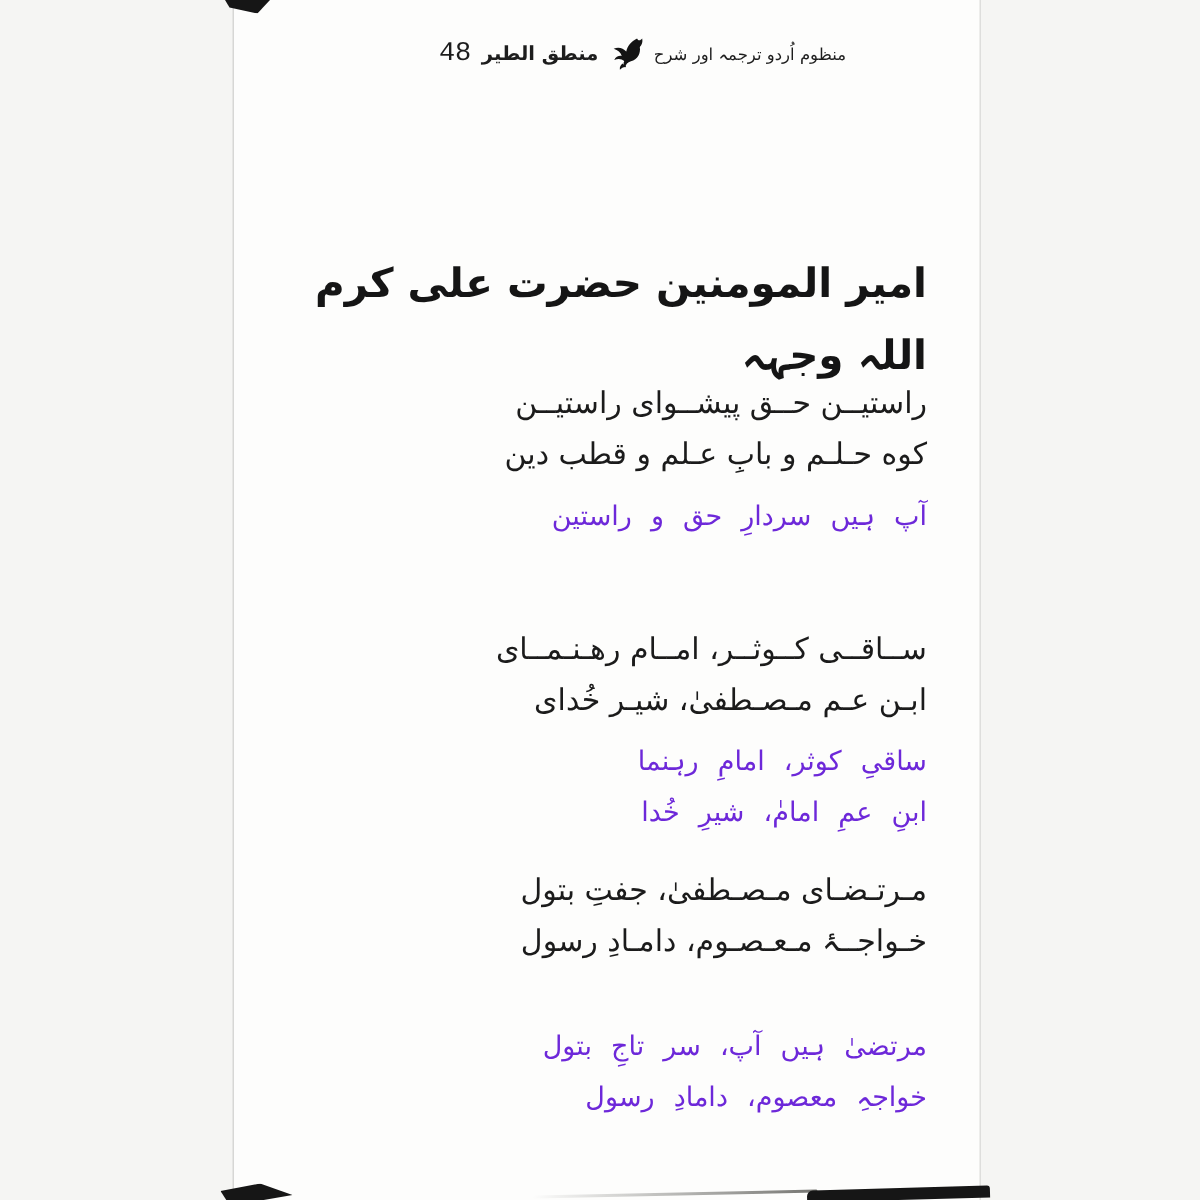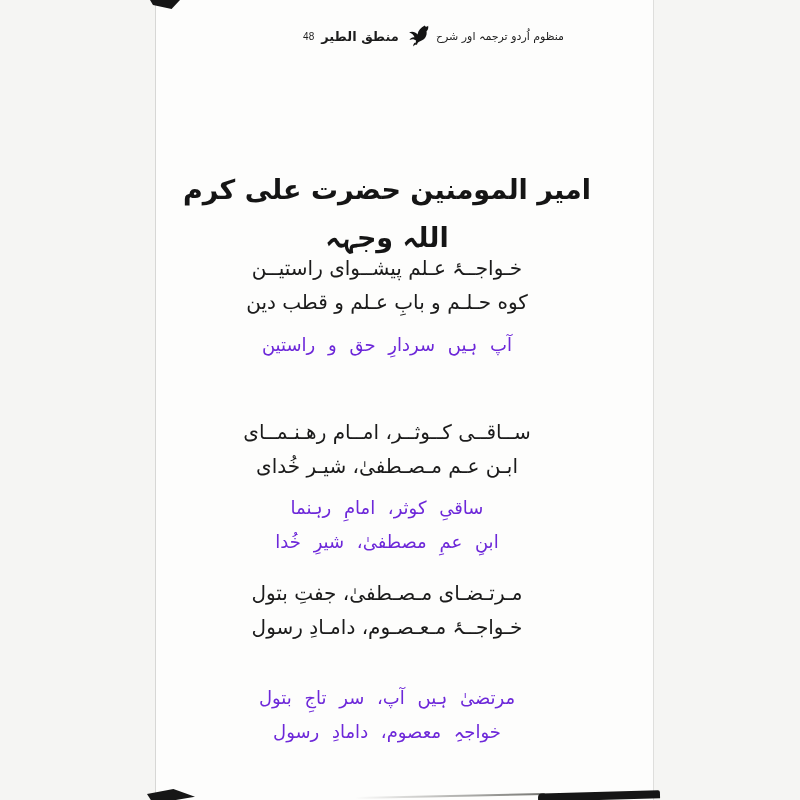--- a/index.html
+++ b/index.html
@@ -28,25 +28,25 @@
     background:linear-gradient(to right,rgba(120,120,115,0),rgba(70,70,65,.75));
     transform:rotate(-1.2deg);border-radius:2px;}
   
   .running-header{
     position:absolute;top:24px;right:236px;
     display:flex;direction:rtl;align-items:center;gap:5px;
     color:#1d1d1d;white-space:nowrap;
   }
   .book-subtitle{font-size:11px;letter-spacing:-.3px;}
   .book-title{font-size:13px;font-weight:bold;letter-spacing:-.5px;}
-  .page-number{font-family:Liberation Sans, sans-serif;font-size:10px;padding-right:2px;}
+  .page-number{font-family:Liberation Mono, monospace;font-size:18px;padding-right:2px;}
   .bird{width:27px;height:24px;flex:0 0 auto;}
   
   .text-column{position:absolute;left:156px;top:0;width:462px;height:800px;color:#1c1c1c;}
-  .block{position:absolute;left:0;width:100%;text-align:center;direction:rtl;}
+  .block{position:absolute;left:0;width:100%;text-align:right;direction:rtl;}
   .section-heading{
     top:166px;font-size:27px;font-weight:bold;letter-spacing:-1px;
     line-height:48px;color:#151515;
   }
   .persian{font-size:20px;line-height:33.5px;letter-spacing:.2px;color:#1b1b1b;}
   .urdu{font-size:18px;line-height:34px;word-spacing:7px;color:#6d28d9;}
   .c1{top:252px;} .c2{top:328px;} .c3{top:416px;}
   .c4{top:491px;} .c5{top:577px;} .c6{top:681px;}
   .line{white-space:nowrap;}
 </style>
@@ -66,36 +66,36 @@
     </svg>
   </span>
   <span class="book-title">منطق الطیر</span>
   <span class="page-number">48</span>
 </div>
 
 <div class="text-column">
   <div class="block section-heading">امیر المومنین حضرت علی کرم اللہ وجہہ</div>
 
   <div class="block persian c1">
-    <div class="line">خـواجــۂ عـلم پیشــوای راستیــن</div>
+    <div class="line">راستیــن حــق پیشــوای راستیــن</div>
     <div class="line">کوه حـلـم و بابِ عـلم و قطب دین</div>
   </div>
 
   <div class="block urdu c2">
     <div class="line">آپ ہیں سردارِ حق و راستین</div>
   </div>
 
   <div class="block persian c3">
     <div class="line">ســاقــی کــوثــر، امــام رهـنـمــای</div>
     <div class="line">ابـن عـم مـصـطفیٰ، شیـر خُدای</div>
   </div>
 
   <div class="block urdu c4">
     <div class="line">ساقیِ کوثر، امامِ رہنما</div>
-    <div class="line">ابنِ عمِ مصطفیٰ، شیرِ خُدا</div>
+    <div class="line">ابنِ عمِ امامٰ، شیرِ خُدا</div>
   </div>
 
   <div class="block persian c5">
     <div class="line">مـرتـضـای مـصـطفیٰ، جفتِ بتول</div>
     <div class="line">خـواجــۂ مـعـصـوم، دامـادِ رسول</div>
   </div>
 
   <div class="block urdu c6">
     <div class="line">مرتضیٰ ہیں آپ، سر تاجِ بتول</div>
     <div class="line">خواجہِ معصوم، دامادِ رسول</div>

